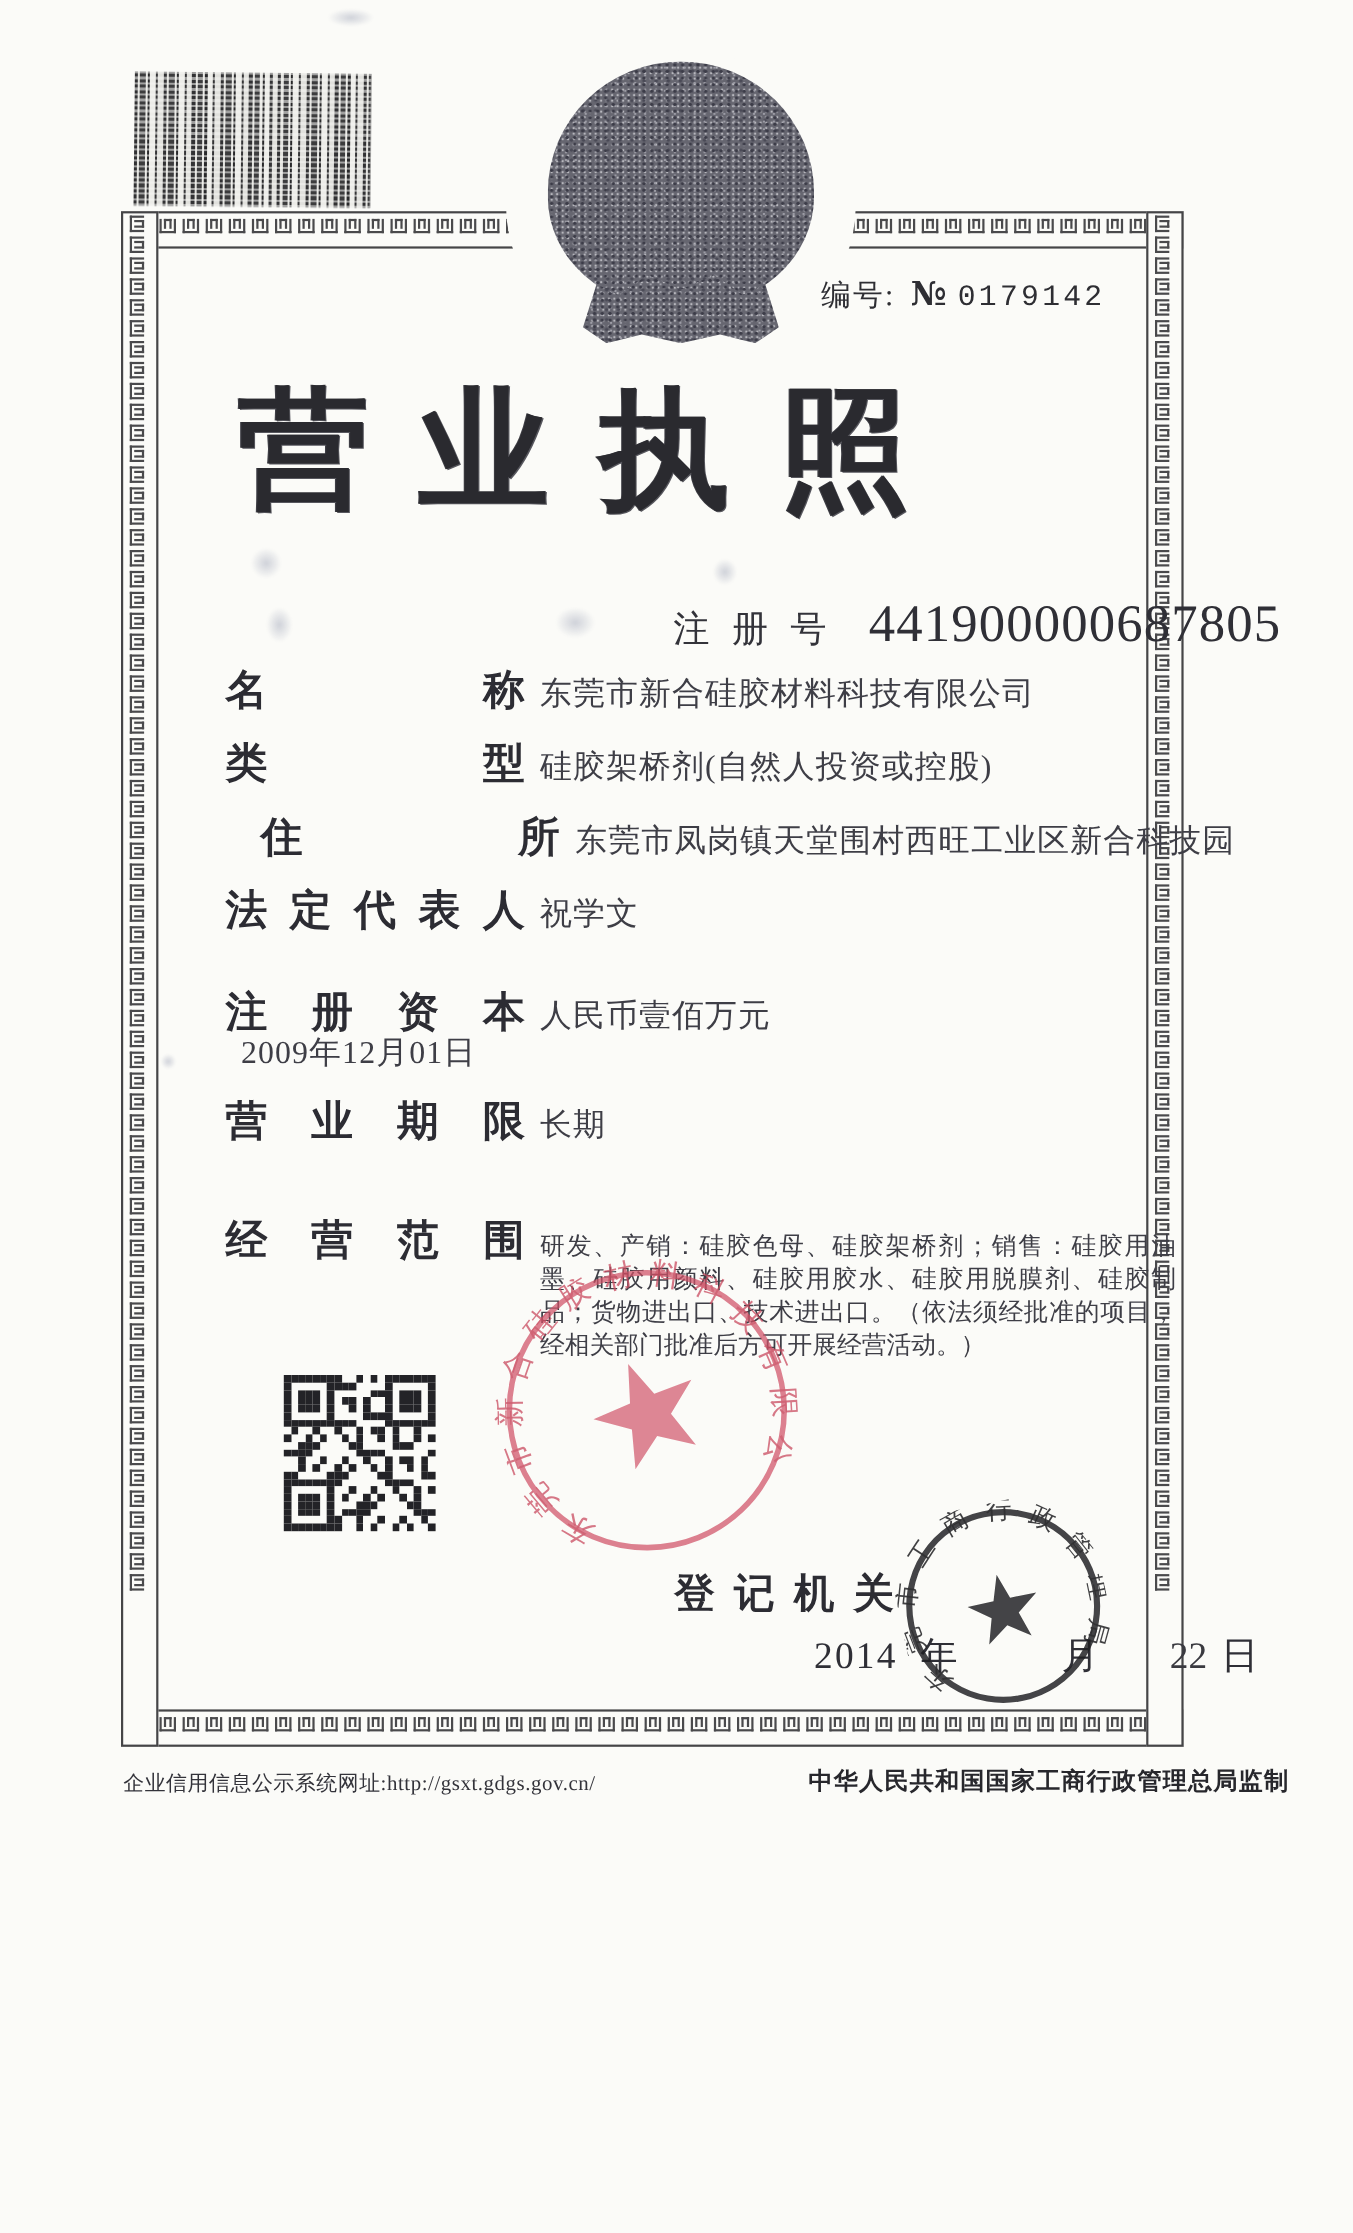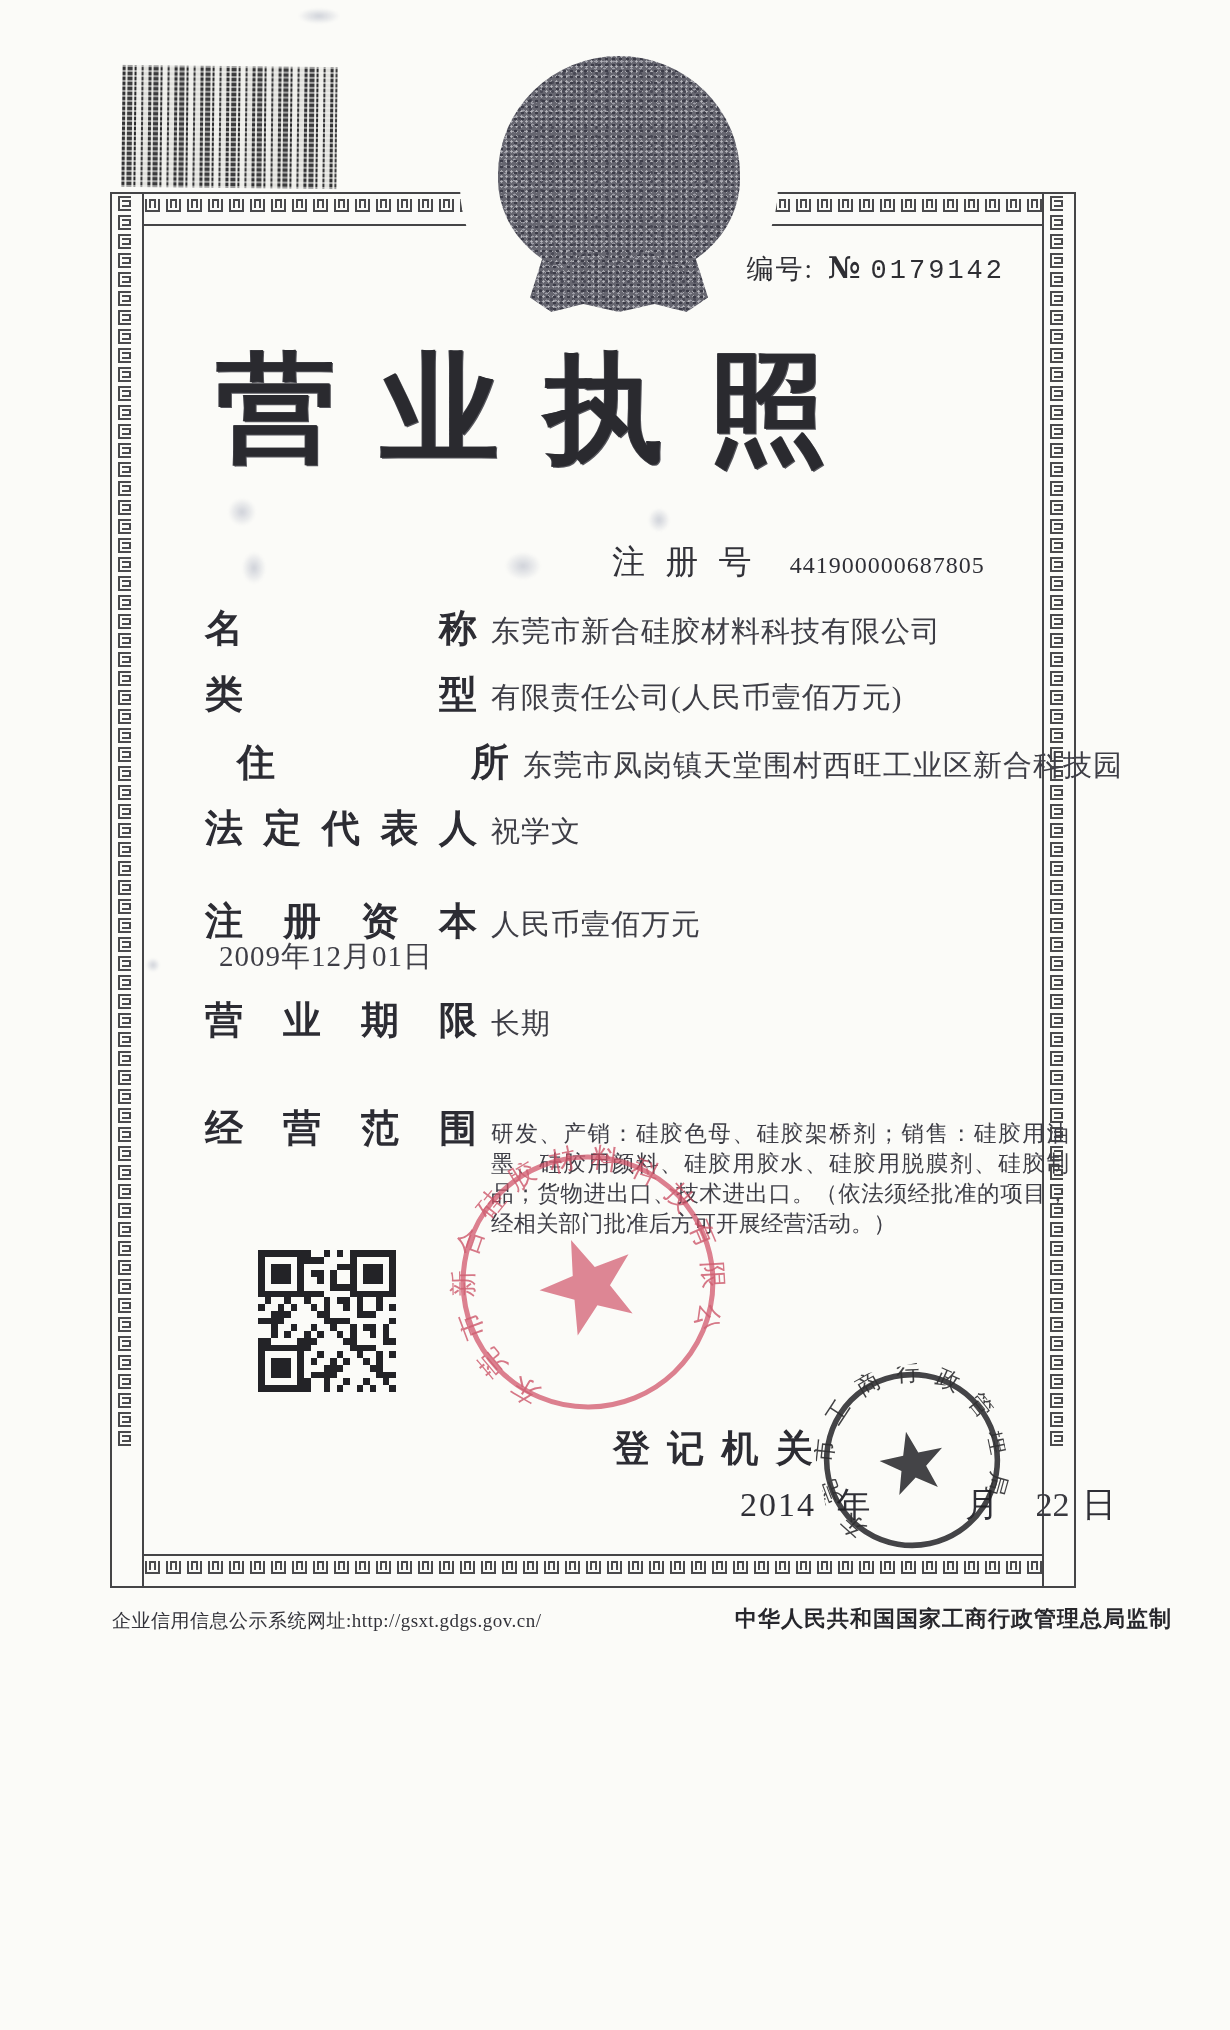--- a/index.html
+++ b/index.html
@@ -60,21 +60,21 @@
   .serial .no{font-weight:bold;font-size:30px;margin:0 8px 0 14px;font-family:"DejaVu Serif",serif;}
   .serial .num{font-family:"Liberation Mono","DejaVu Sans Mono",monospace;font-size:27px;letter-spacing:3px;}
 
   .title{left:110px;top:330px;width:824px;text-align:center;
     font-size:118px;font-weight:bold;letter-spacing:46px;text-indent:46px;
     color:#26262b;text-shadow:1px 1px 0 #55555c, -1px 0 0 #3a3a41;
     filter:contrast(.95);}
 
   .regno{left:612px;top:540px;font-size:33px;color:#33333a;}
   .regno .lab{letter-spacing:6px;}
-  .regno .num{margin-left:24px;font-size:24px;letter-spacing:1px;color:#2f2f36;}
+  .regno .num{margin-left:24px;font-size:48px;letter-spacing:1px;color:#2f2f36;}
 
   .fieldrow{position:absolute;left:205px;display:flex;align-items:baseline;}
   .flabel{width:272px;font-size:38px;font-weight:600;color:#2c2c33;
     text-align:justify;text-align-last:justify;line-height:1.1;}
   .fvalue{margin-left:14px;font-size:29px;color:#3e3e46;letter-spacing:1px;white-space:nowrap;}
   .r1{top:608px;} .r2{top:674px;} .r3{top:742px;margin-left:32px;} .r4{top:808px;}
   .r5{top:873px;margin-top:28px;} .r6{top:937px;} .r7{top:1000px;} .r8{top:1062px;margin-top:46px;}
   .r8 .fvalue{font-size:22.5px;line-height:30px;width:578px;white-space:normal;text-align:justify;letter-spacing:0;}
 
   
@@ -86,21 +86,21 @@
 
   
   .redseal{left:452px;top:1146px;width:272px;height:272px;transform:rotate(-22deg);z-index:3;opacity:.88;}
   .blackseal{left:818px;top:1366px;width:188px;height:188px;transform:rotate(-12deg);z-index:4;opacity:.92;}
 
   .registrar-label{left:613px;top:1424px;font-size:37px;font-weight:600;color:#2c2c33;letter-spacing:4px;z-index:2;}
   .dateline{left:740px;top:1482px;font-size:34px;color:#2f2f36;z-index:2;white-space:nowrap;}
   .dateline .y{letter-spacing:2px;}
   .dateline .u1{margin-left:12px;}
   .dateline .u2{margin-left:86px;}
-  .dateline .day{margin-left:28px;color:#3a3a40;}
+  .dateline .day{margin-left:56px;color:#3a3a40;}
   .dateline .u3{margin-left:4px;}
 
   
   .footer-left{left:112px;top:1608px;font-size:19px;color:#33333a;letter-spacing:.5px;}
   .footer-right{right:58px;top:1604px;font-size:22px;font-weight:600;color:#27272c;letter-spacing:1px;}
 
   
   .smudge{position:absolute;background:radial-gradient(closest-side,#9aa0b4,rgba(154,160,180,0));opacity:.45;filter:blur(1px);border-radius:50%;}
   .s1{left:298px;top:8px;width:42px;height:16px;}
   .s2{left:228px;top:498px;width:28px;height:28px;}
@@ -370,21 +370,21 @@
   <span class="lab">注 册 号</span>
   <span class="num">441900000687805</span>
 </div>
 
 <div class="fieldrow r1">
   <div class="flabel">名称</div>
   <div class="fvalue">东莞市新合硅胶材料科技有限公司</div>
 </div>
 <div class="fieldrow r2">
   <div class="flabel">类型</div>
-  <div class="fvalue">有限责任公司(人民币壹佰万元)</div>
+  <div class="fvalue">硅胶架桥剂(自然人投资或控股)</div>
 </div>
 <div class="fieldrow r3">
   <div class="flabel">住所</div>
   <div class="fvalue">东莞市凤岗镇天堂围村西旺工业区新合科技园</div>
 </div>
 <div class="fieldrow r4">
   <div class="flabel">法定代表人</div>
   <div class="fvalue">祝学文</div>
 </div>
 <div class="fieldrow r5">

